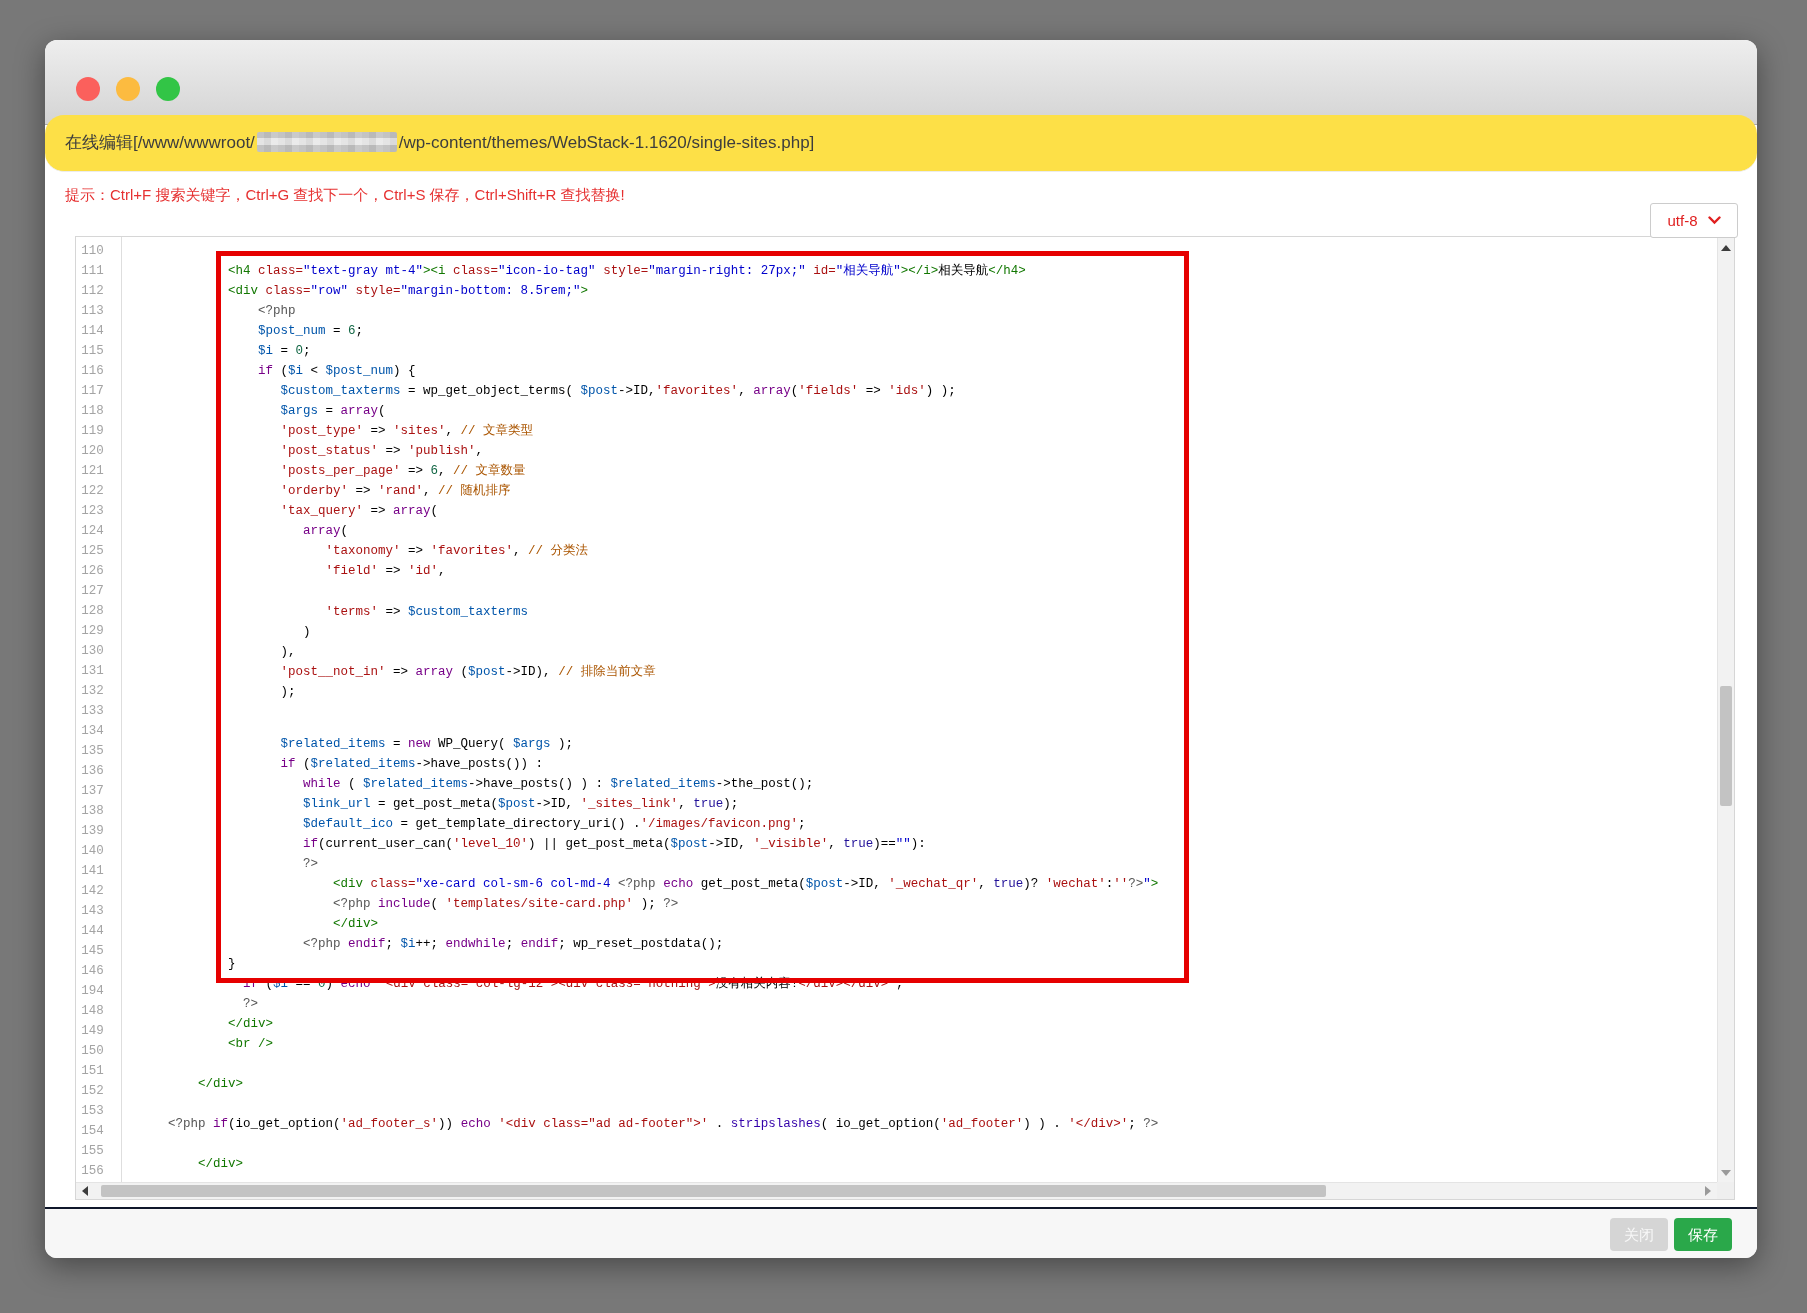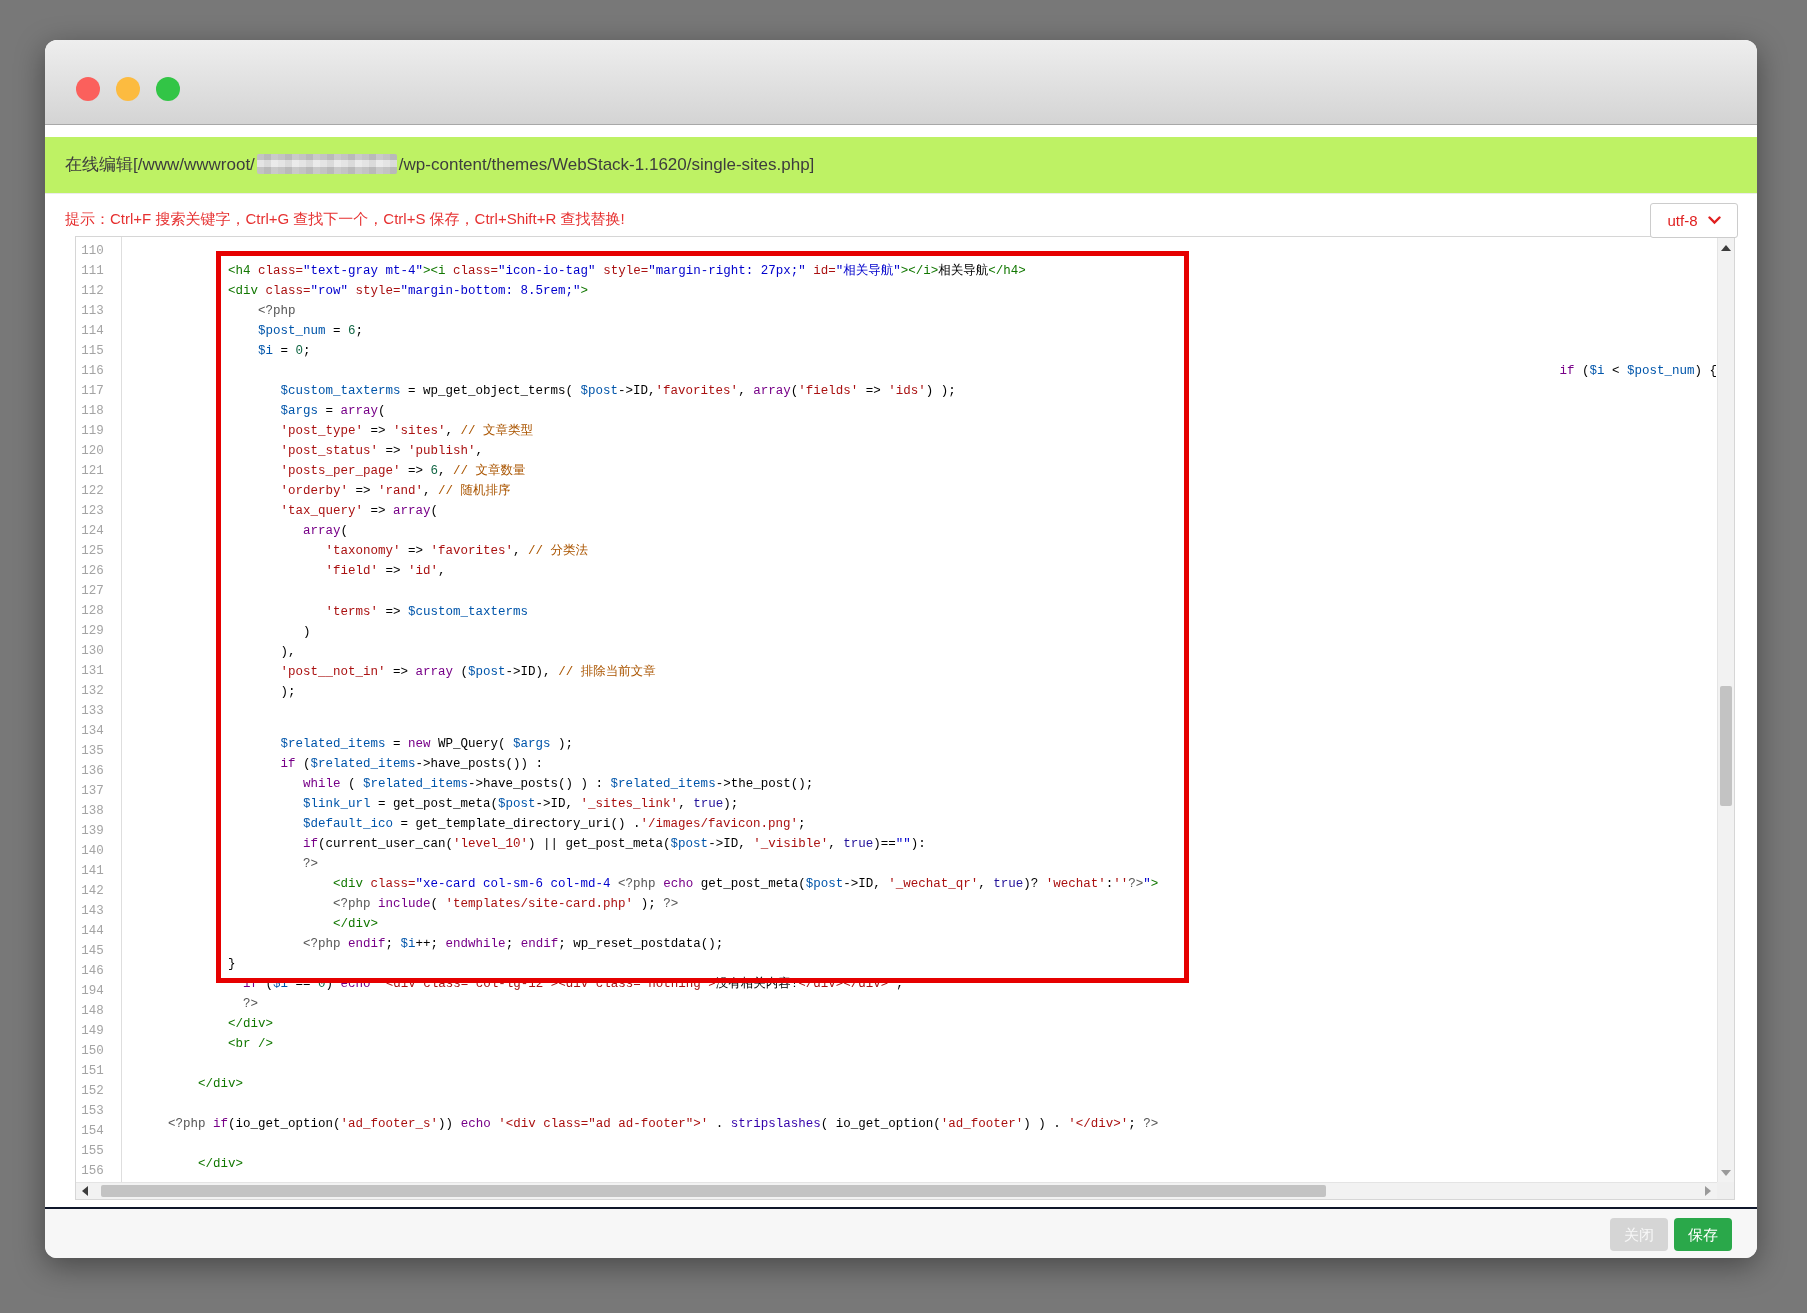--- a/index.html
+++ b/index.html
@@ -19,34 +19,35 @@
     position:absolute;left:0;top:0;right:0;height:84px;
     background:linear-gradient(#eeeeee,#d4d4d4);
     border-bottom:1px solid #a8a8a8;
   }
   .dot{position:absolute;top:37px;width:24px;height:24px;border-radius:50%;}
   .dot.red{left:31px;background:#fb605c;}
   .dot.yellow{left:71px;background:#fcbb40;}
   .dot.green{left:111px;background:#32c546;}
   
   .title-row{
-    position:absolute;left:0;top:97px;right:0;height:56px;
-    background:#bef264;border-bottom:1px solid #ececec;
+    position:absolute;left:0;top:75px;right:0;height:56px;
+    background:#fde047;border-bottom:1px solid #ececec;
     line-height:56px;padding-left:20px;font-size:17px;color:#3d3d3d;
     white-space:nowrap;
+    border-radius:19px;
   }
   .blur-block{
     display:inline-block;width:140px;height:20px;vertical-align:-4px;margin:0 2px;
     background-image:
       repeating-linear-gradient(0deg, rgba(175,175,175,.55) 0 7px, rgba(235,235,235,.55) 7px 14px),
       repeating-linear-gradient(90deg,#dcdcdc 0 7px,#c6c6c6 7px 14px,#eaeaea 14px 21px);
     border-radius:2px;filter:blur(.6px);
   }
   
-  .hint{position:absolute;left:20px;top:170px;font-size:15px;color:#e63030;}
+  .hint{position:absolute;left:20px;top:146px;font-size:15px;color:#e63030;}
   
   .encoding{
     position:absolute;top:163px;right:19px;width:88px;height:35px;
     background:#fff;border:1px solid #ccc;border-radius:3px;
     display:flex;align-items:center;justify-content:center;gap:10px;
     font-size:15px;color:#e02020;cursor:pointer;z-index:5;box-sizing:border-box;
   }
   
   .editor{
     position:absolute;left:30px;top:196px;width:1660px;height:964px;
@@ -192,21 +193,21 @@
         <div class="ln">155</div>
         <div class="ln">156</div>
       </div>
     <div class="code" id="code">
         <div class="code-line" style="padding-left: 0ch;"></div>
         <div class="code-line" style="padding-left: 14ch;"><span class="tk-t">&lt;h4</span><span class="tk-a"> class=</span><span class="tk-v">"text-gray mt-4"</span><span class="tk-t">&gt;&lt;i</span><span class="tk-a"> class=</span><span class="tk-v">"icon-io-tag"</span><span class="tk-a"> style=</span><span class="tk-v">"margin-right: 27px;"</span><span class="tk-a"> id=</span><span class="tk-v">"相关导航"</span><span class="tk-t">&gt;&lt;/i&gt;</span><span class="tk-p">相关导航</span><span class="tk-t">&lt;/h4&gt;</span></div>
         <div class="code-line" style="padding-left: 14ch;"><span class="tk-t">&lt;div</span><span class="tk-a"> class=</span><span class="tk-v">"row"</span><span class="tk-a"> style=</span><span class="tk-v">"margin-bottom: 8.5rem;"</span><span class="tk-t">&gt;</span></div>
         <div class="code-line" style="padding-left: 18ch;"><span class="tk-m">&lt;?php</span></div>
         <div class="code-line" style="padding-left: 18ch;"><span class="tk-r">$post_num</span><span class="tk-p"> = </span><span class="tk-n">6</span><span class="tk-p">;</span></div>
         <div class="code-line" style="padding-left: 18ch;"><span class="tk-r">$i</span><span class="tk-p"> = </span><span class="tk-n">0</span><span class="tk-p">;</span></div>
-        <div class="code-line" style="padding-left: 18ch; text-align: right;"><span class="tk-k">if</span><span class="tk-p"> (</span><span class="tk-r">$i</span><span class="tk-p"> &lt; </span><span class="tk-r">$post_num</span><span class="tk-p">) {</span></div>
+        <div class="code-line" style="padding-left: 18ch;"><span class="tk-k">if</span><span class="tk-p"> (</span><span class="tk-r">$i</span><span class="tk-p"> &lt; </span><span class="tk-r">$post_num</span><span class="tk-p">) {</span></div>
         <div class="code-line" style="padding-left: 21ch;"><span class="tk-r">$custom_taxterms</span><span class="tk-p"> = wp_get_object_terms( </span><span class="tk-r">$post</span><span class="tk-p">-&gt;ID,</span><span class="tk-s">'favorites'</span><span class="tk-p">, </span><span class="tk-k">array</span><span class="tk-p">(</span><span class="tk-s">'fields'</span><span class="tk-p"> =&gt; </span><span class="tk-s">'ids'</span><span class="tk-p">) );</span></div>
         <div class="code-line" style="padding-left: 21ch;"><span class="tk-r">$args</span><span class="tk-p"> = </span><span class="tk-k">array</span><span class="tk-p">(</span></div>
         <div class="code-line" style="padding-left: 21ch;"><span class="tk-s">'post_type'</span><span class="tk-p"> =&gt; </span><span class="tk-s">'sites'</span><span class="tk-p">, </span><span class="tk-c">// 文章类型</span></div>
         <div class="code-line" style="padding-left: 21ch;"><span class="tk-s">'post_status'</span><span class="tk-p"> =&gt; </span><span class="tk-s">'publish'</span><span class="tk-p">,</span></div>
         <div class="code-line" style="padding-left: 21ch;"><span class="tk-s">'posts_per_page'</span><span class="tk-p"> =&gt; </span><span class="tk-n">6</span><span class="tk-p">, </span><span class="tk-c">// 文章数量</span></div>
         <div class="code-line" style="padding-left: 21ch;"><span class="tk-s">'orderby'</span><span class="tk-p"> =&gt; </span><span class="tk-s">'rand'</span><span class="tk-p">, </span><span class="tk-c">// 随机排序</span></div>
         <div class="code-line" style="padding-left: 21ch;"><span class="tk-s">'tax_query'</span><span class="tk-p"> =&gt; </span><span class="tk-k">array</span><span class="tk-p">(</span></div>
         <div class="code-line" style="padding-left: 24ch;"><span class="tk-k">array</span><span class="tk-p">(</span></div>
         <div class="code-line" style="padding-left: 27ch;"><span class="tk-s">'taxonomy'</span><span class="tk-p"> =&gt; </span><span class="tk-s">'favorites'</span><span class="tk-p">, </span><span class="tk-c">// 分类法</span></div>
         <div class="code-line" style="padding-left: 27ch;"><span class="tk-s">'field'</span><span class="tk-p"> =&gt; </span><span class="tk-s">'id'</span><span class="tk-p">,</span></div>

